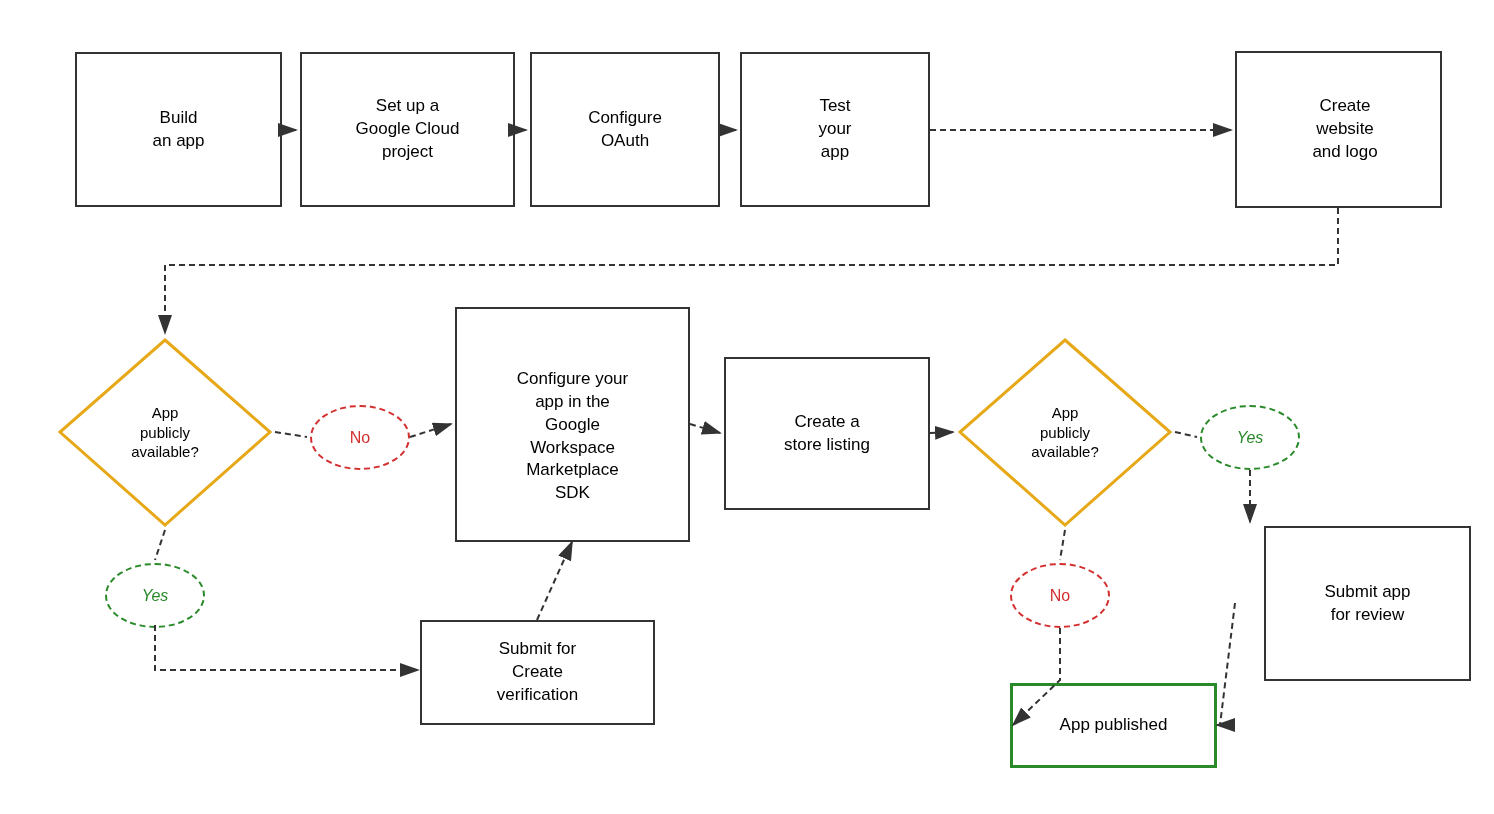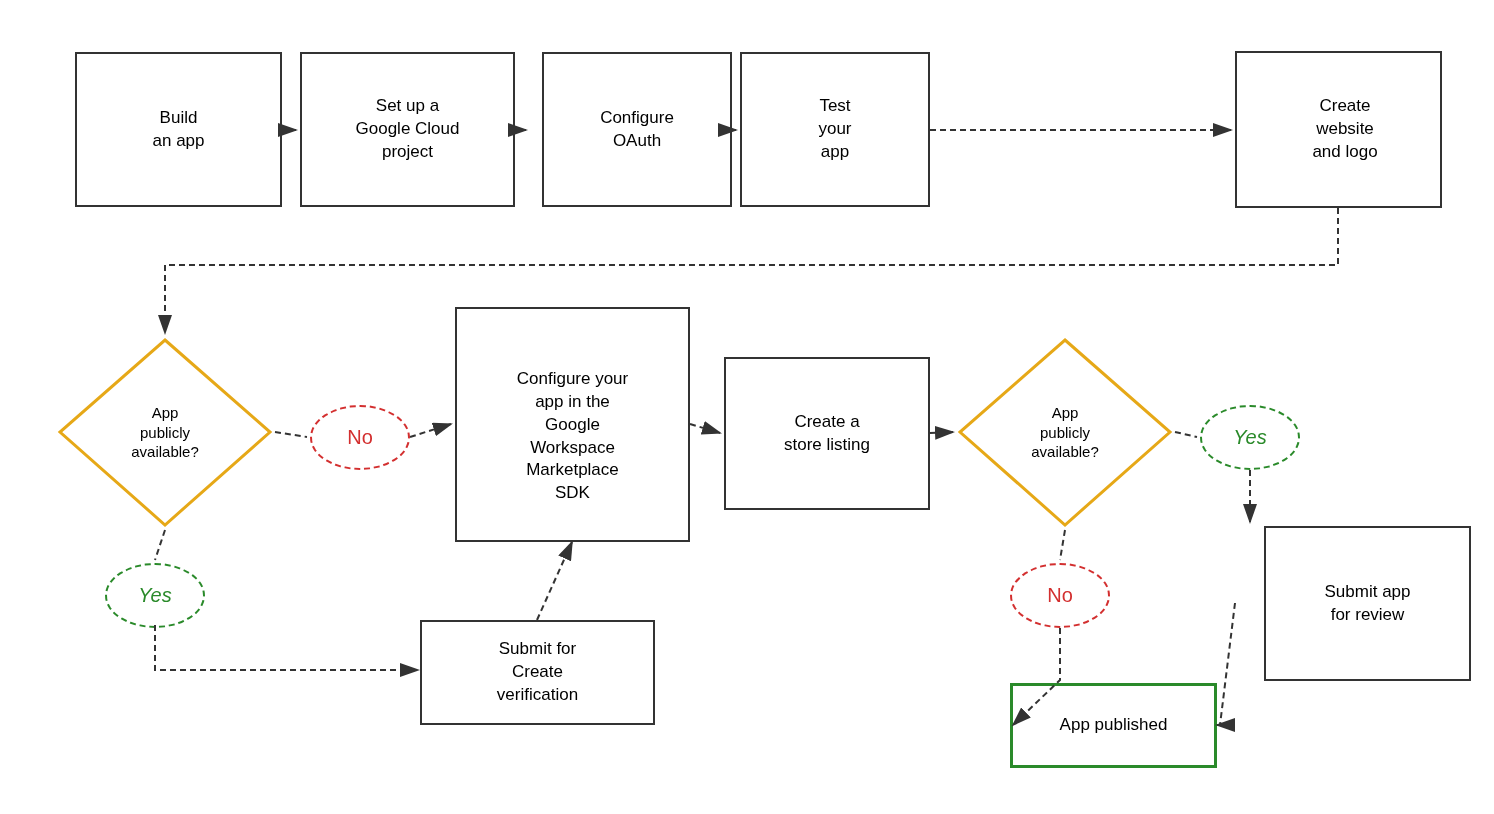--- a/index.html
+++ b/index.html
@@ -56,21 +56,21 @@
       top: 0; left: 0;
       width: 100%; height: 100%;
     }
     
     .oval {
       position: absolute;
       display: flex;
       align-items: center;
       justify-content: center;
       text-align: center;
-      font-size: 20px;
+      font-size: 16px;
       border-radius: 50%;
     }
     .oval.red {
       border: 2.5px dashed #d32f2f;
       color: #d32f2f;
     }
     .oval.green {
       border: 2.5px dashed #2a8a2a;
       color: #2a8a2a;
       font-style: italic;
@@ -93,21 +93,21 @@
     <span style="white-space:pre-line;">Build
 an app</span>
   </div>
 
   <div class="box" style="left:300px;top:52px;width:215px;height:155px;">
     <span style="white-space:pre-line;">Set up a
 Google Cloud
 project</span>
   </div>
 
-  <div class="box" style="left:542px;top:52px;width:190px;height:155px;">
+  <div class="box" style="left:530px;top:52px;width:190px;height:155px;">
     <span style="white-space:pre-line;">Configure
 OAuth</span>
   </div>
 
   <div class="box" style="left:740px;top:52px;width:190px;height:155px;">
     <span style="white-space:pre-line;">Test
 your
 app</span>
   </div>
 

